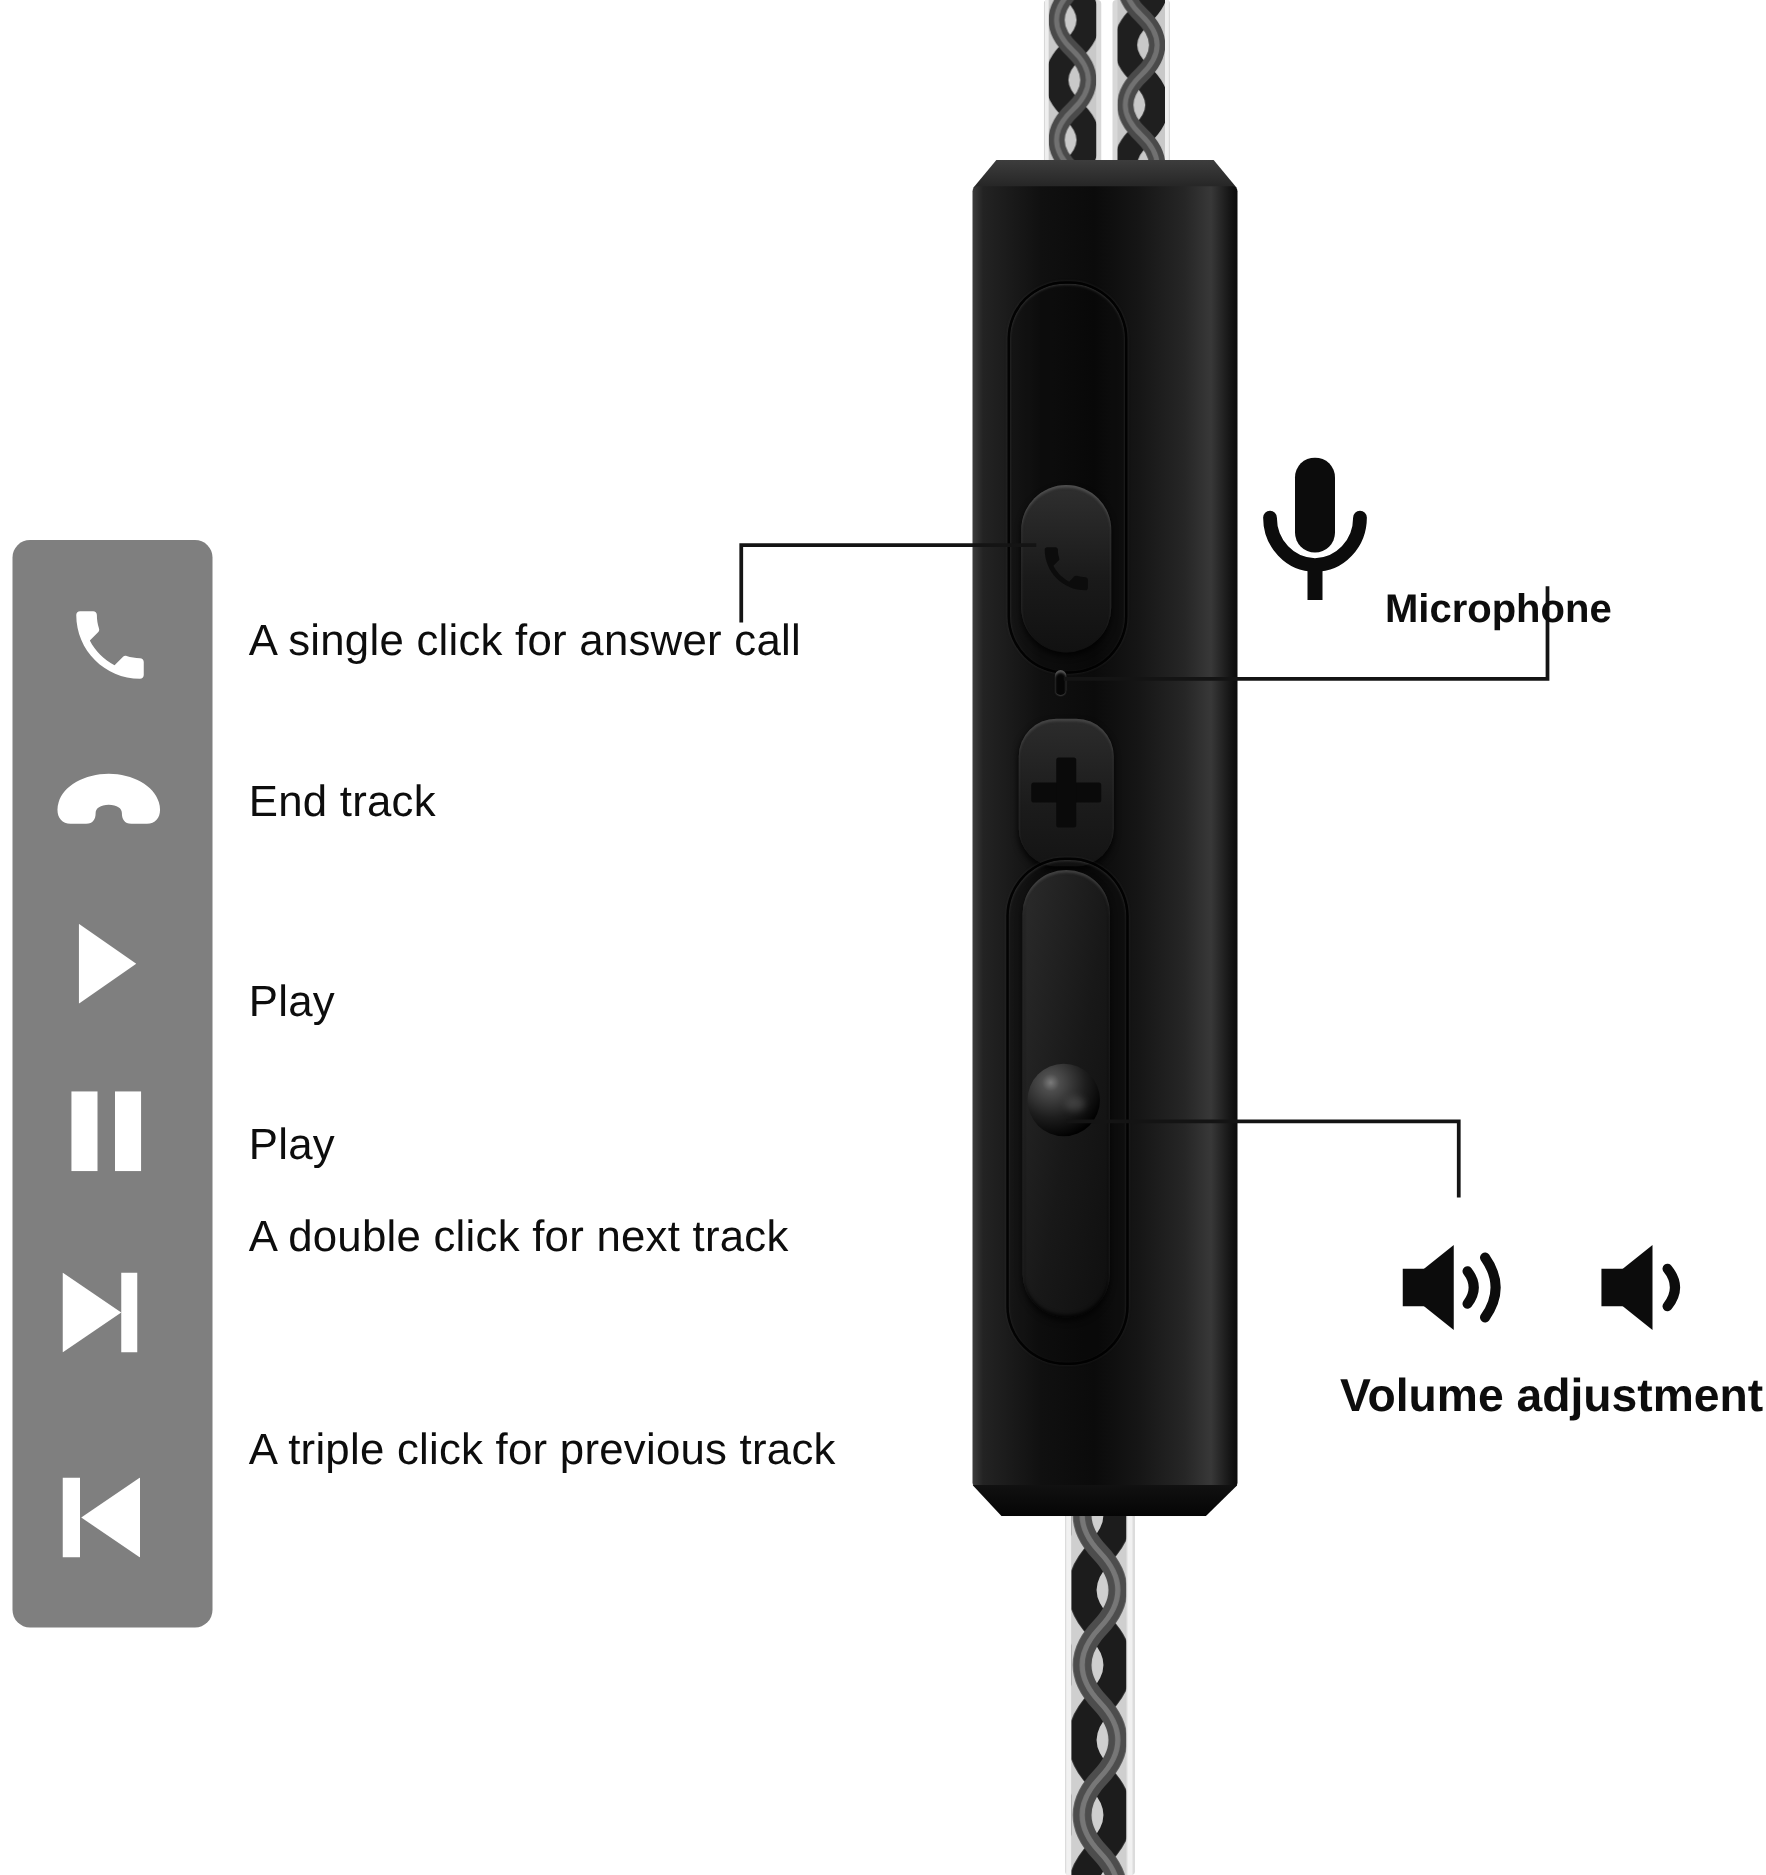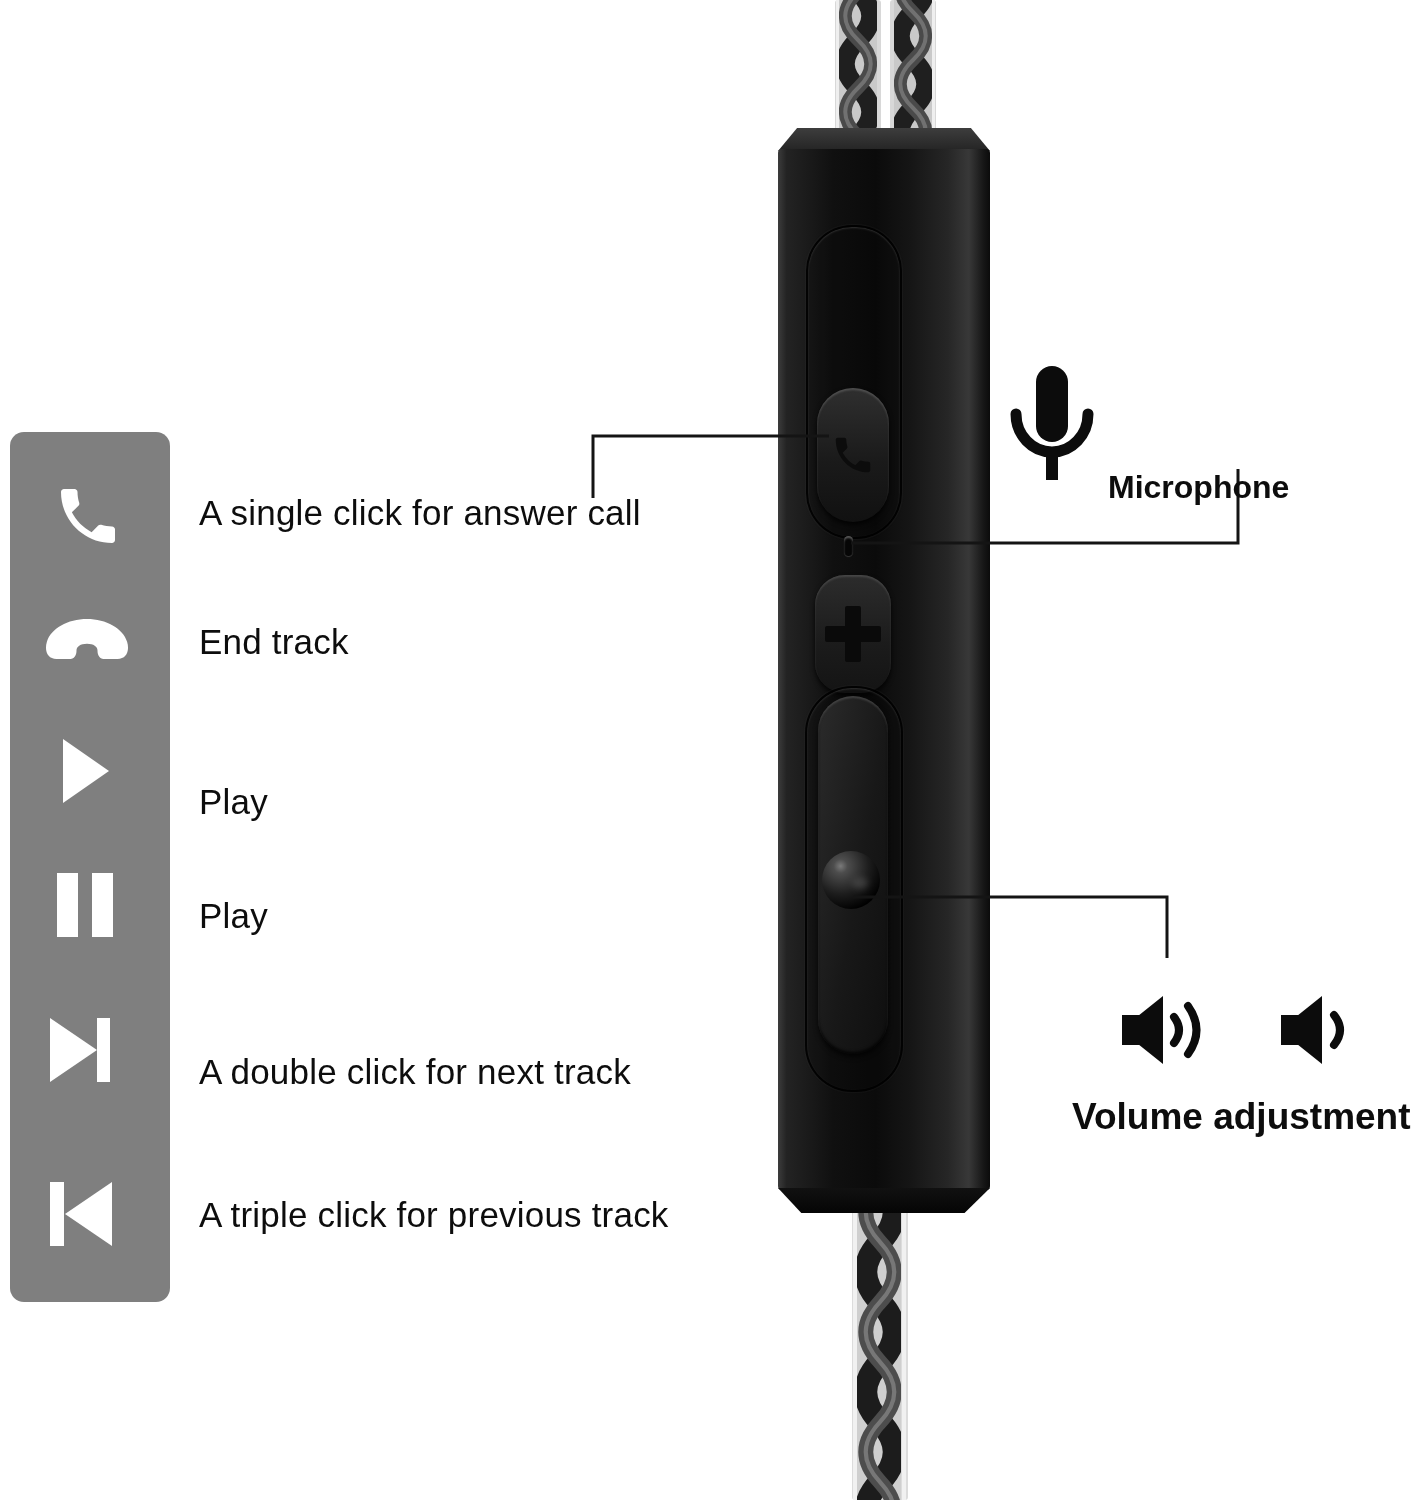--- a/index.html
+++ b/index.html
@@ -196,22 +196,22 @@
     <svg class="legend-icon" style="left:40px;top:750px;" width="62" height="64" viewBox="0 0 62 64">
       <rect x="0" y="0" width="14" height="64" fill="#ffffff"></rect>
       <polygon fill="#ffffff" points="62,0 15,32 62,64"></polygon>
     </svg>
   </div>
 
   <div class="legend-label" style="top:513px;">A single click for answer call</div>
   <div class="legend-label" style="top:642px;">End track</div>
   <div class="legend-label" style="top:802px;">Play</div>
   <div class="legend-label" style="top:916px;">Play</div>
-  <div class="legend-label" style="top:1072px;">A double click for next track</div>
-  <div class="legend-label" style="top:1215px;">A triple click for previous track</div>
+  <div class="legend-label" style="top:990px;">A double click for next track</div>
+  <div class="legend-label" style="top:1160px;">A triple click for previous track</div>
 
   <svg class="abs" style="left:1010px;top:366px;" width="84" height="114" viewBox="0 0 84 114">
     <rect x="26" y="0" width="32" height="76" rx="16" fill="#0c0c0c"></rect>
     <path d="M6 48 a36 38 0 0 0 72 0" fill="none" stroke="#0c0c0c" stroke-width="11" stroke-linecap="round"></path>
     <rect x="36" y="90" width="12" height="24" fill="#0c0c0c"></rect>
   </svg>
   <div class="mic-label">Microphone</div>
 
   <svg class="abs" style="left:1122px;top:996px;" width="88" height="68" viewBox="0 0 88 68">
     <rect x="0" y="19" width="18" height="30" fill="#0c0c0c"></rect>

